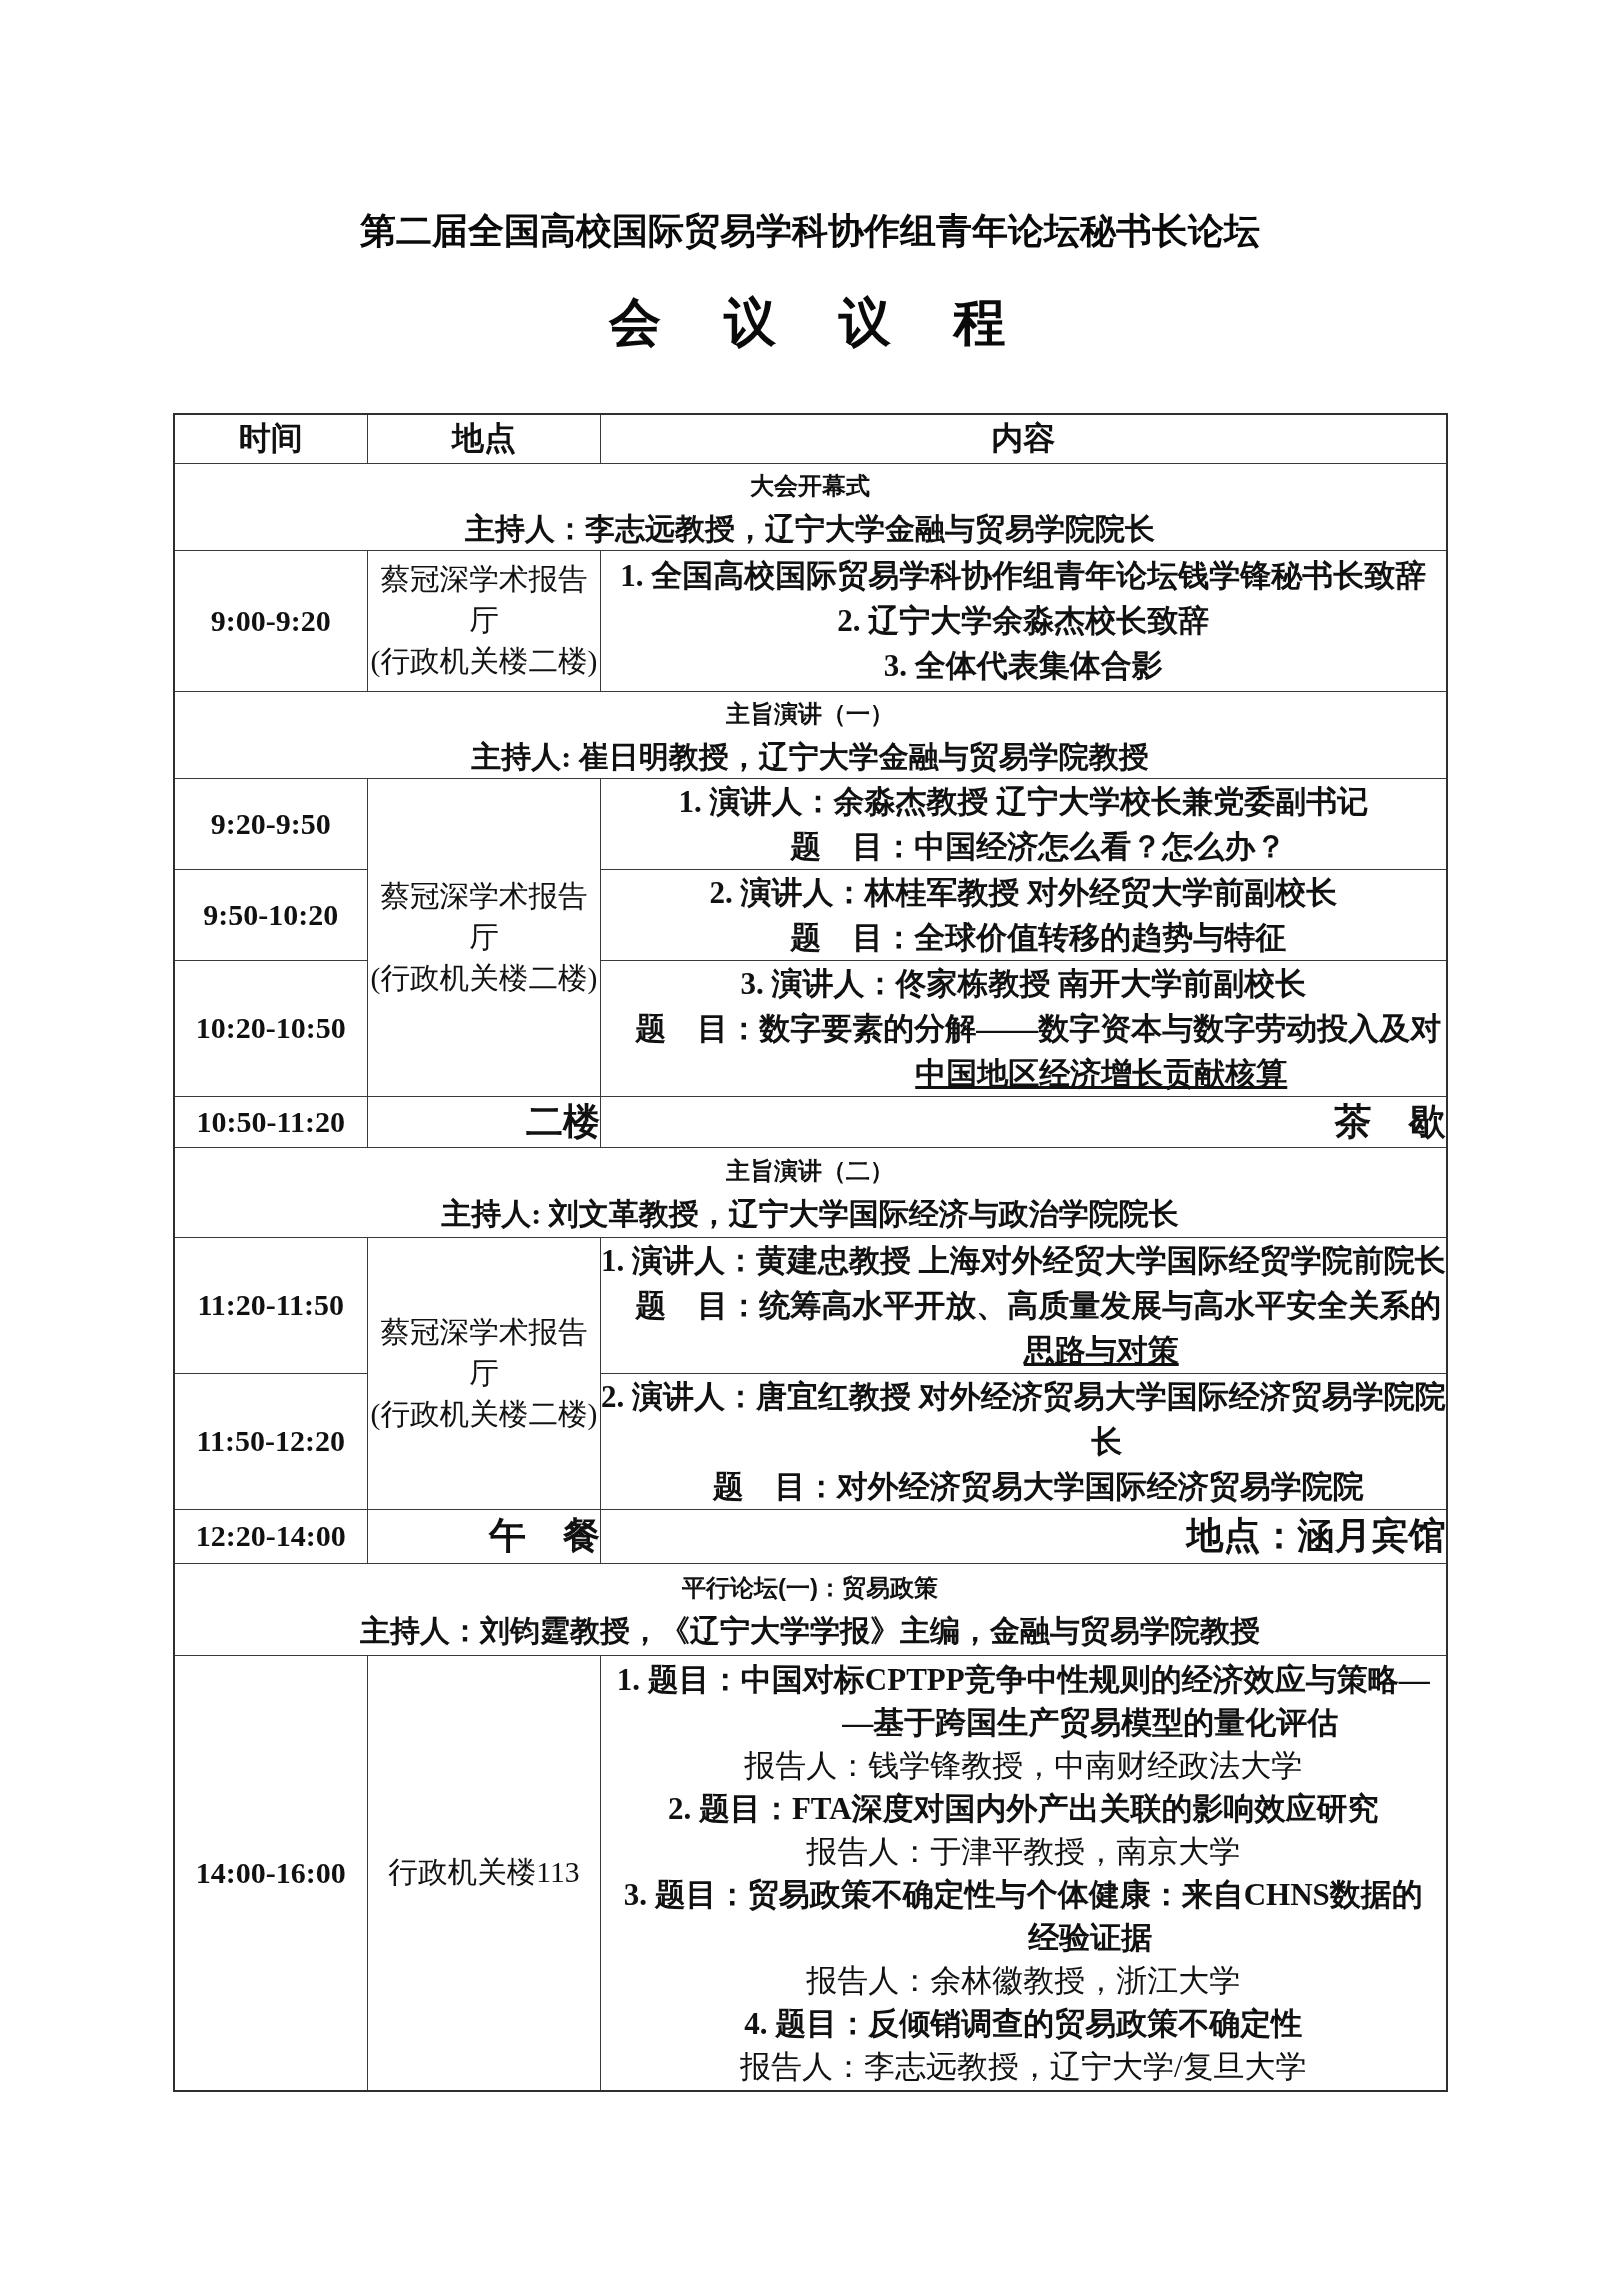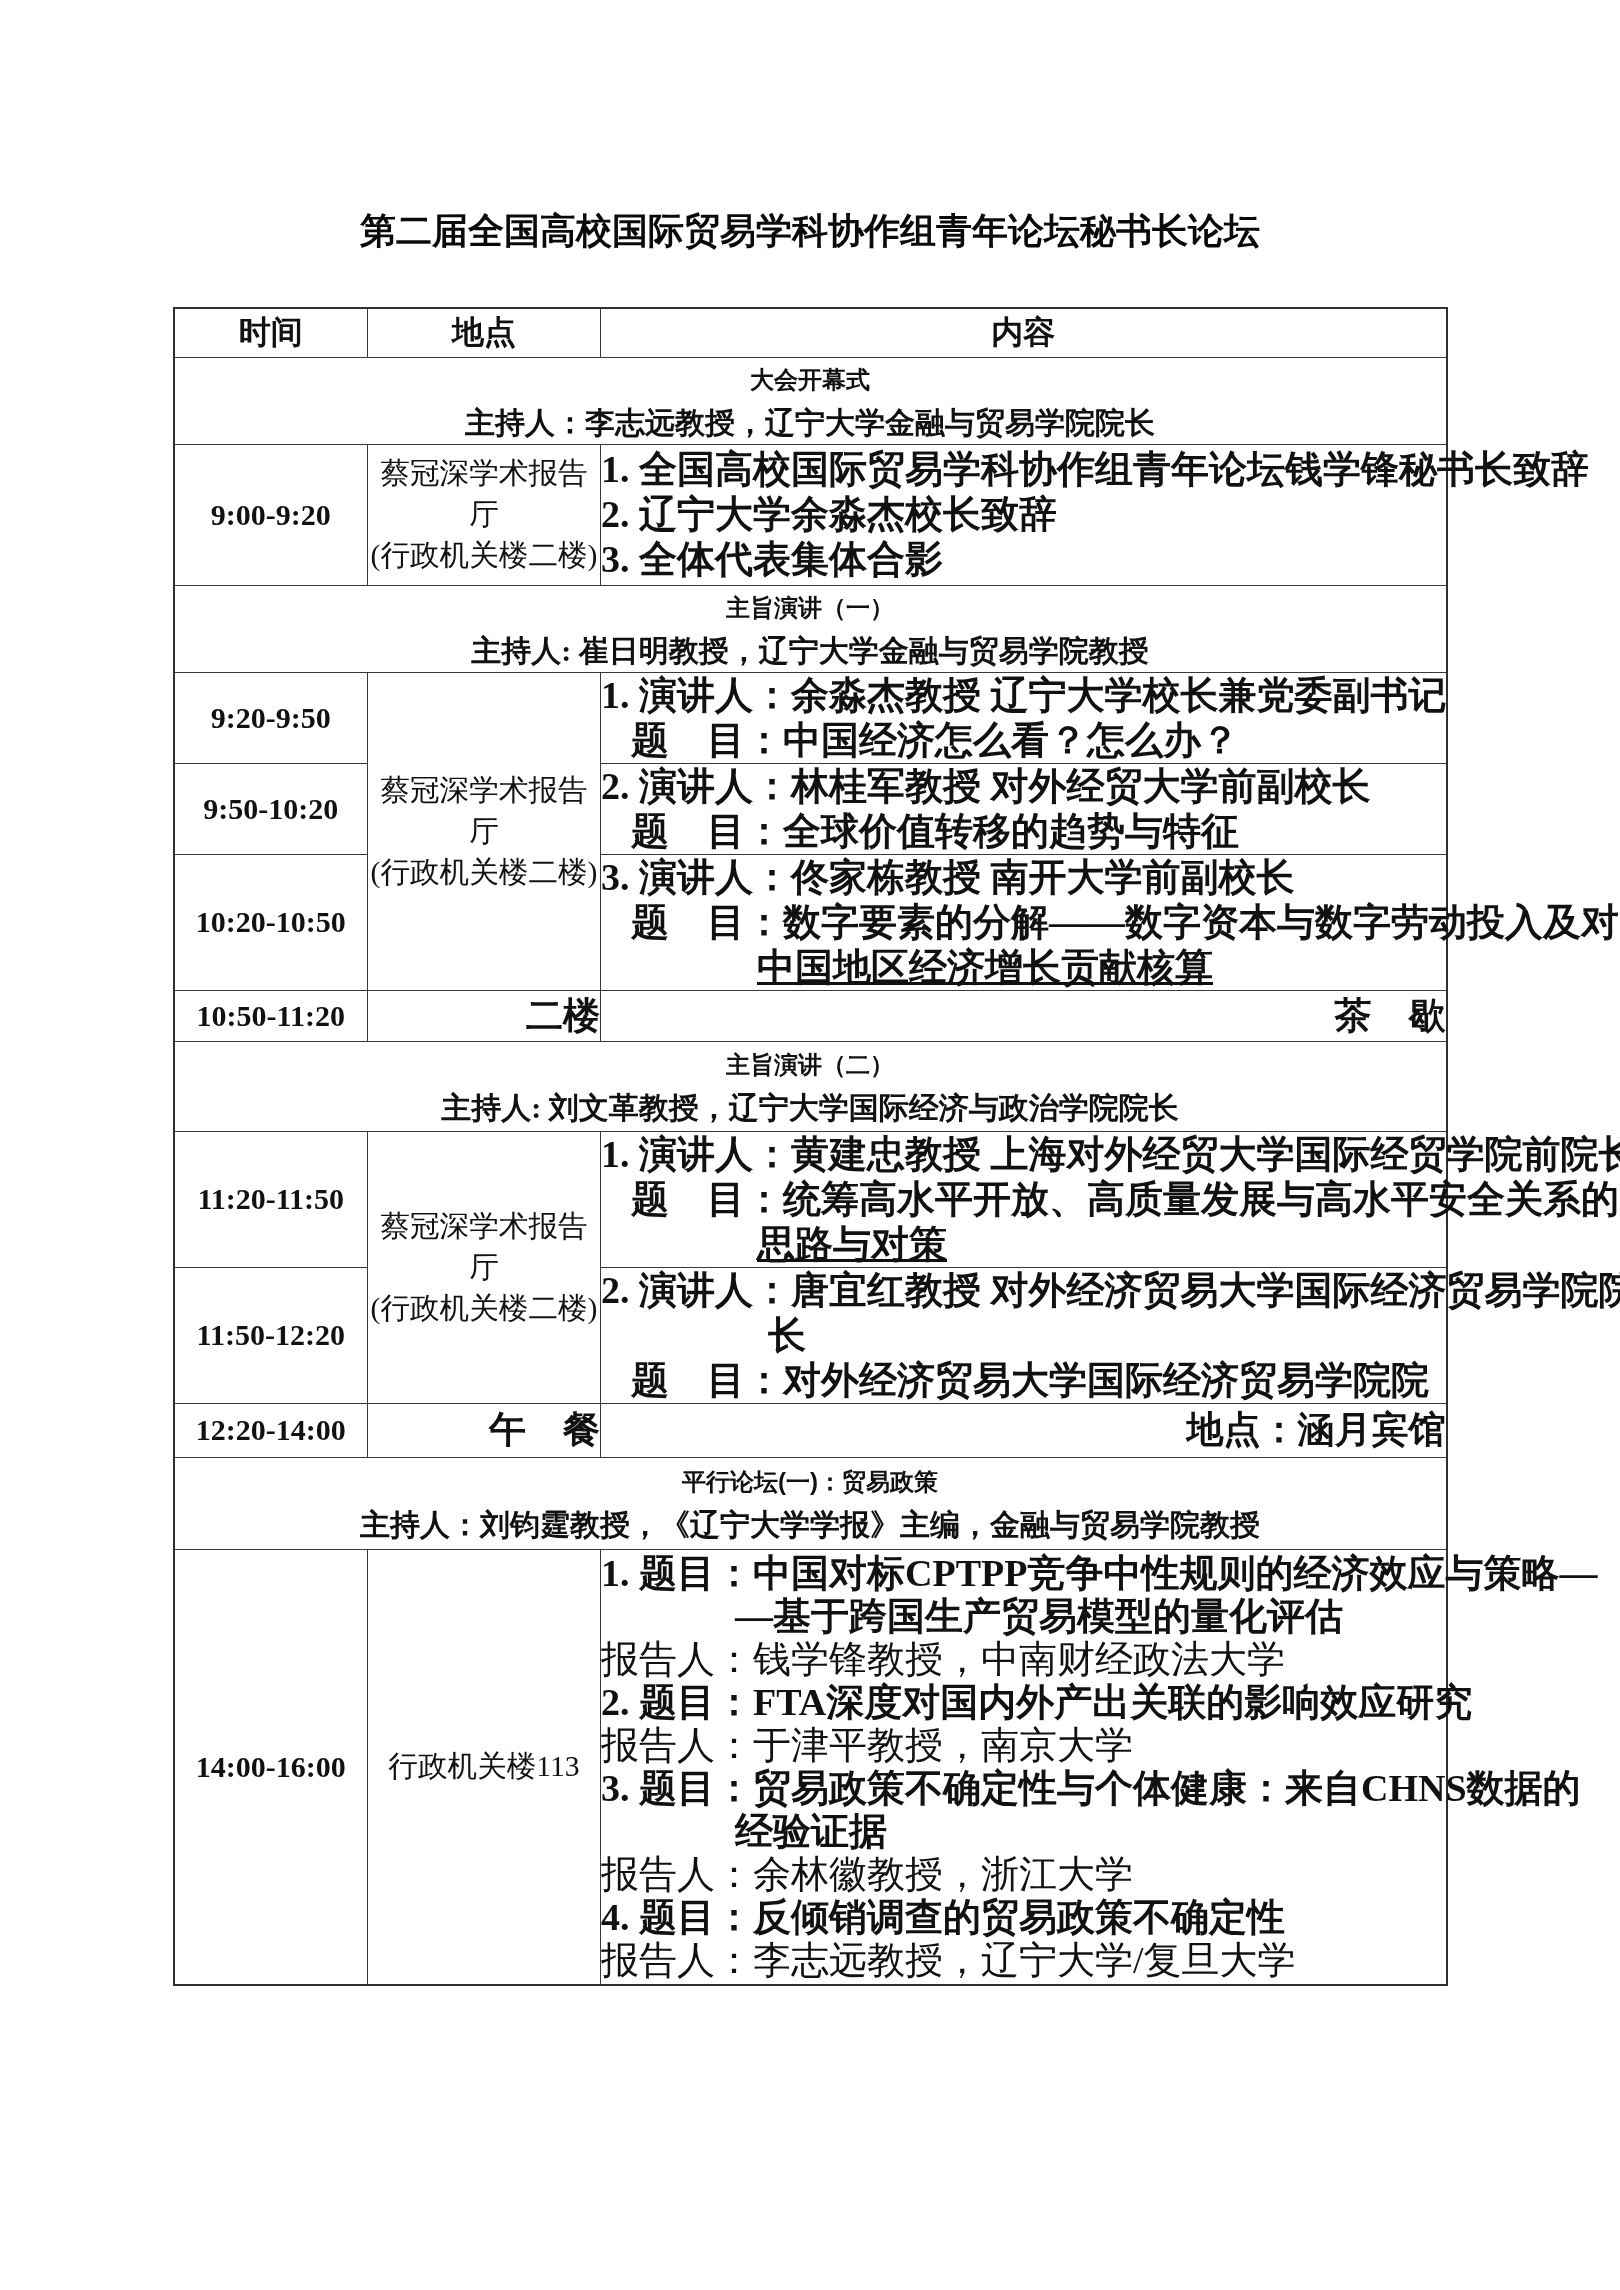--- a/index.html
+++ b/index.html
@@ -69,41 +69,42 @@
     font-weight: bold;
     font-size: 30px;
     font-family: "Liberation Serif", serif;
   }
   .place {
     text-align: center;
     font-size: 29.6px;
     line-height: 41px;
   }
   .content { padding: 3.6px 9px 3.6px 14.3px; }
-  .ln { font-size: 38px; line-height: 45px; white-space: nowrap; }
+  .ln { font-size: 31px; line-height: 45px; white-space: nowrap; text-align: center; }
   .ln.b { font-weight: bold; }
   .ln.r { font-weight: normal; }
   .ind-ti     { padding-left: 30px; }   
   .ind-cont   { padding-left: 156px; text-decoration: underline; }  
   .ind-name   { padding-left: 167px; }  
   .ind-cont-f { padding-left: 134px; }  
   .forum .ln  { line-height: 43px; }
   .center-label {
     text-align: right;
     font-family: "Liberation Sans", sans-serif;
     font-weight: bold;
     font-size: 37px;
   }
 </style>
 </head>
 <body>
 
 <div class="page">
 
   <div class="doc-title">第二届全国高校国际贸易学科协作组青年论坛秘书长论坛</div>
+  <div class="doc-subtitle">会　议　议　程</div>
 
   <table class="agenda">
     <colgroup>
         <col class="c-time">
         <col class="c-place">
         <col class="c-content">
       </colgroup>
     <tbody>
 
       <tr style="height:49px">

